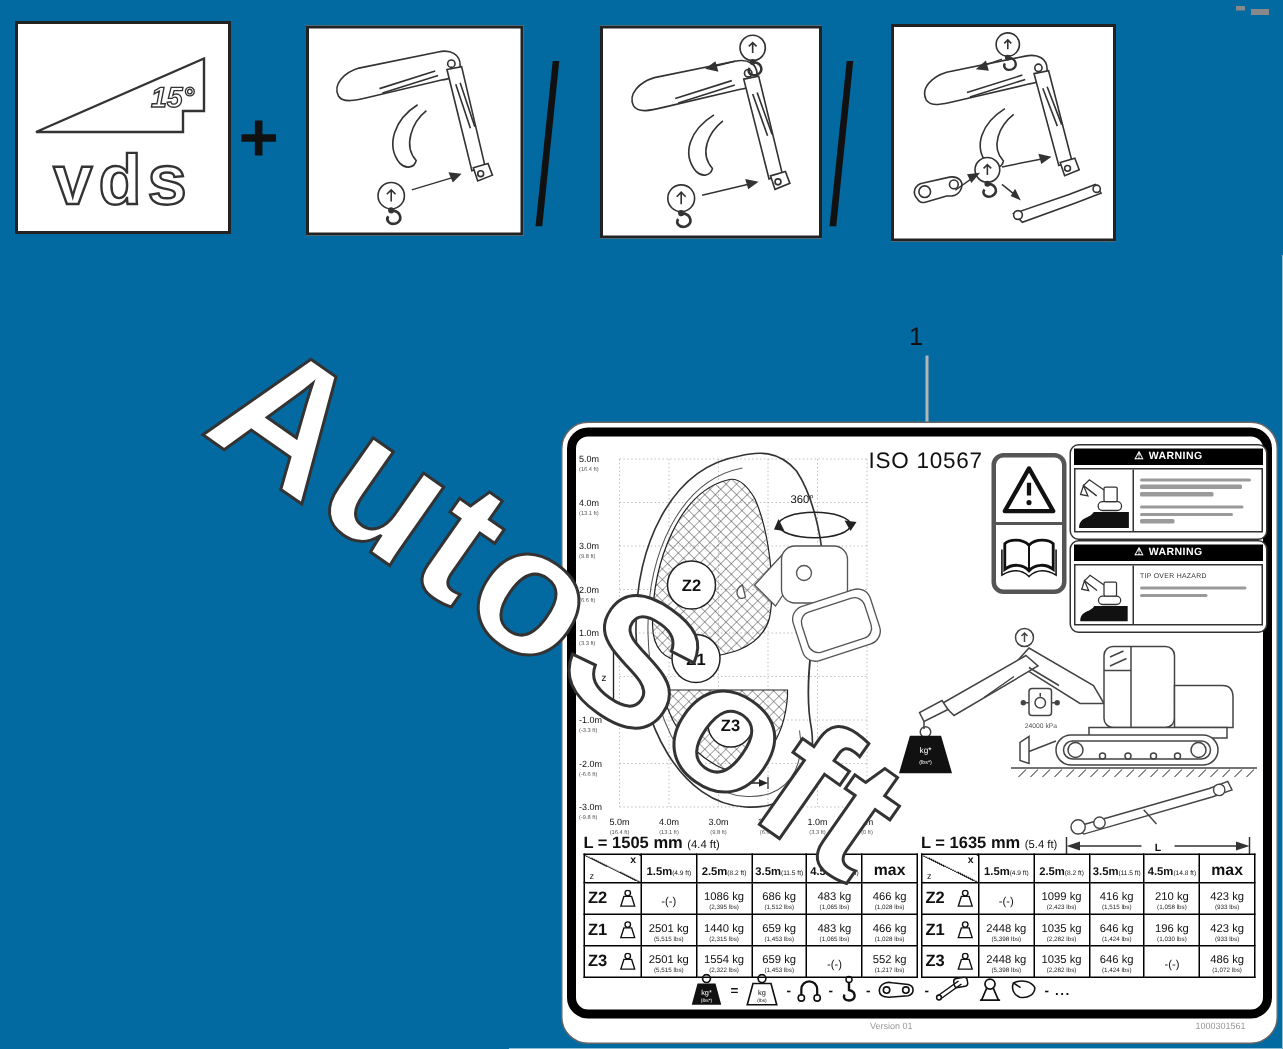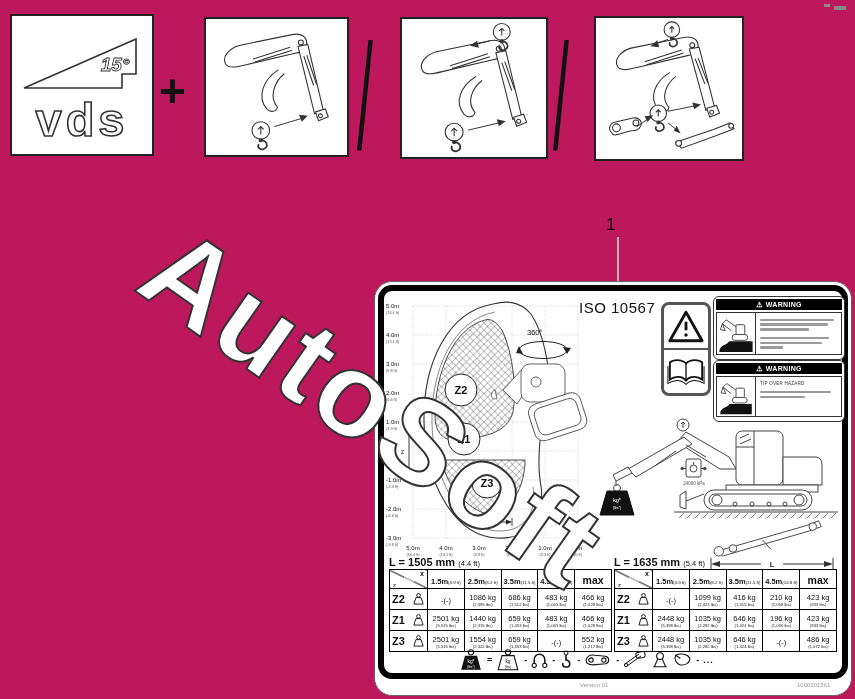--- a/index.html
+++ b/index.html
@@ -1,16 +1,16 @@
 <!DOCTYPE html>
 <html><head>
 <meta charset="utf-8">
 <style>
   html,body{margin:0;padding:0;background:#fff;}
-  #page{position:relative;width:855px;height:699px;background:#be185d;overflow:hidden;
+  #page{position:relative;width:855px;height:699px;background:#0369a1;overflow:hidden;
         font-family:"Liberation Sans", sans-serif;color:#111;}
   .abs{position:absolute;}
   .box{position:absolute;border:2px solid #222;background:#fff;}
   .plus{position:absolute;font-size:46px;font-weight:bold;color:#111;line-height:1;}
   .slash{position:absolute;font-size:150px;line-height:1;color:#111;transform:scaleX(.38);transform-origin:center;}
   .artifact{position:absolute;background:#888;}
   
   .watermark{position:absolute;left:196px;top:198px;font-size:120px;font-weight:bold;letter-spacing:3px;
      color:#fff;-webkit-text-stroke:2px #333;transform:rotate(35deg);transform-origin:0 0;z-index:60;white-space:nowrap;}
   

